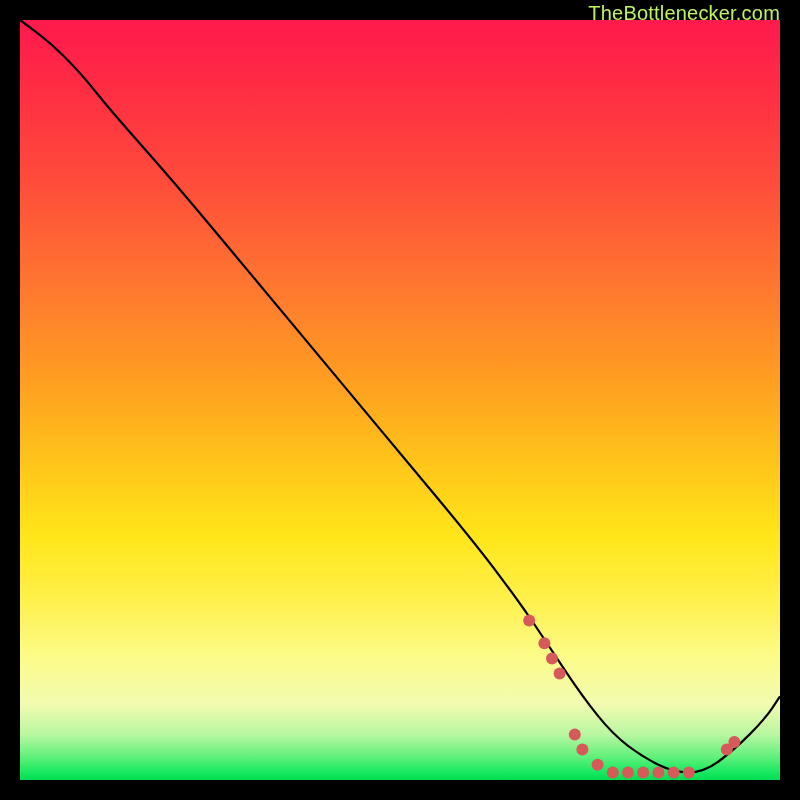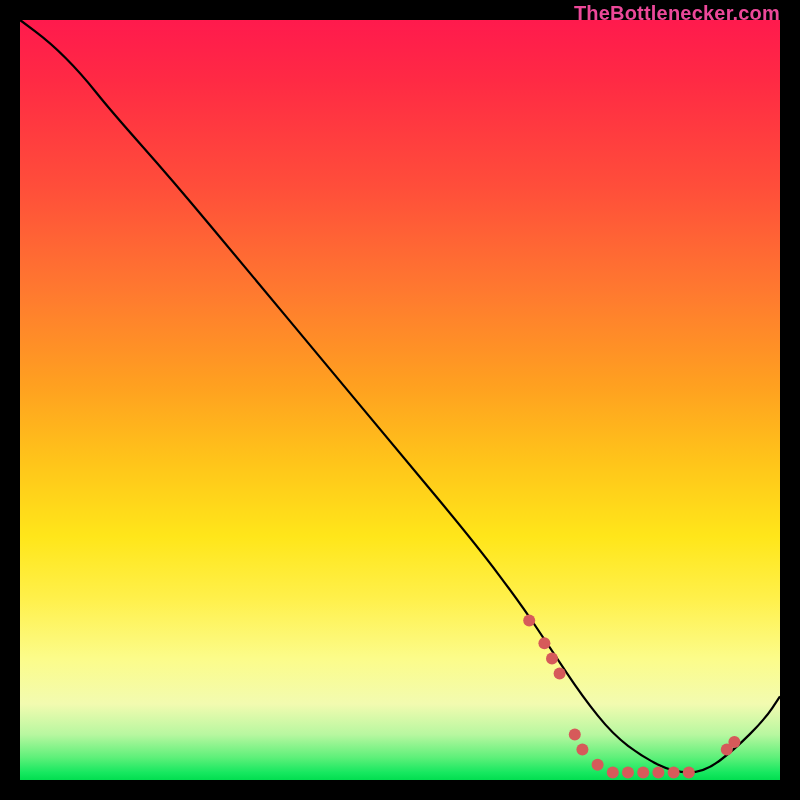--- a/index.html
+++ b/index.html
@@ -38,23 +38,23 @@
       #b8f7a0 94%,
       #5ff07a 97%,
       #17e860 99%,
       #02de50 100%
     );
   }
   .brand {
     position: absolute;
     top: 2px;
     right: 20px;
-    color: #ec4899;
+    color: #bef264;
     font-size: 20px;
-    font-weight: 700;
+    font-weight: 400;
     letter-spacing: 0.2px;
   }
   svg.curve {
     position: absolute;
     left: 0;
     top: 0;
     width: 760px;
     height: 760px;
     overflow: visible;
   }

